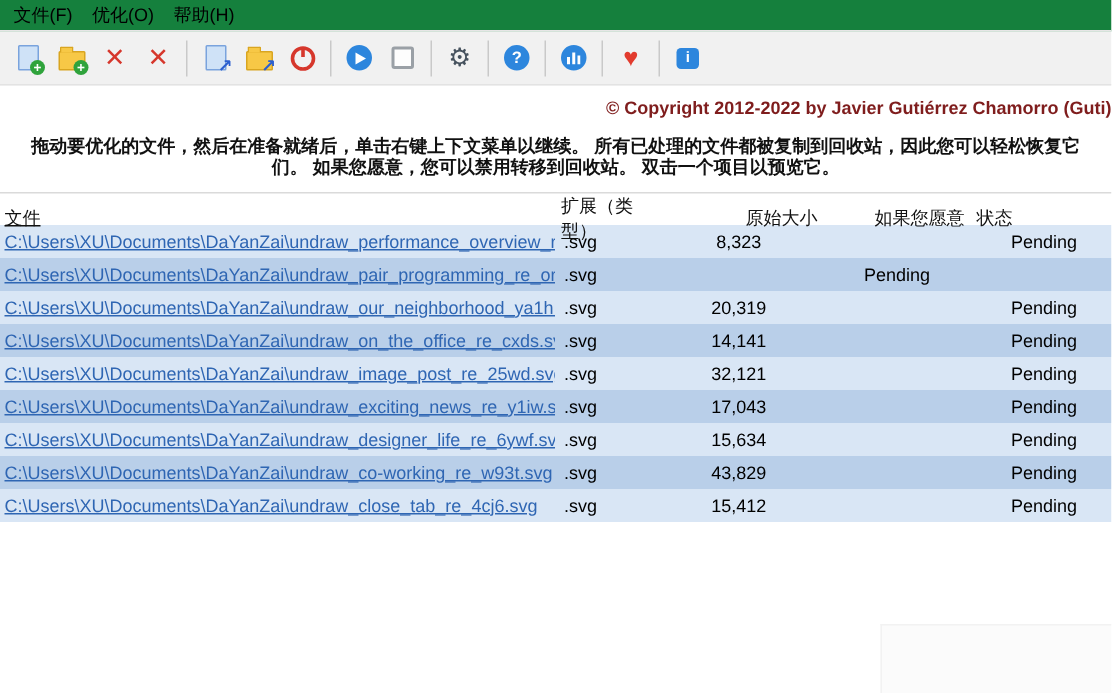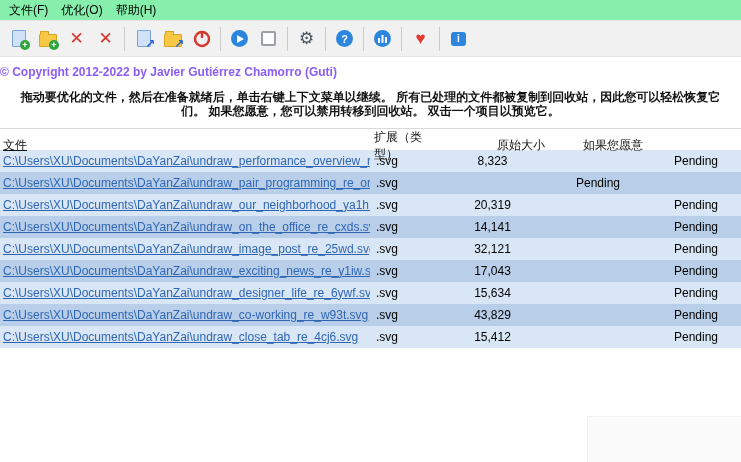--- a/index.html
+++ b/index.html
@@ -2,21 +2,21 @@
 <html><head>
 <meta charset="utf-8">
 <style>
   html,body{margin:0;padding:0;}
   body{
     width:741px;height:462px;background:#ffffff;overflow:hidden;position:relative;
     font-family:"Liberation Sans","DejaVu Sans",sans-serif;color:#000;
   }
   
   .menubar{
-    height:20px;background:#86efac;display:flex;align-items:center;
+    height:20px;background:#15803d;display:flex;align-items:center;
     padding-left:5px;font-size:12px;border-bottom:1px solid #e6e6e6;
   }
   .menu-item{padding:2px 9px 2px 4px;cursor:default;}
   
   .toolbar{
     height:35px;background:#f1f1f1;display:flex;align-items:center;
     padding-left:4px;border-bottom:1px solid #e3e3e3;
   }
   .tbtn{
     width:29px;height:29px;display:flex;align-items:center;justify-content:center;
@@ -50,21 +50,21 @@
   }
   .stop-sq{width:11px;height:11px;border:2.5px solid #9aa0a6;border-radius:2px;background:#fdfdfd;}
   .gear{font-size:17px;color:#46525e;line-height:17px;}
   .heart{font-size:17px;color:#e23b2e;line-height:17px;}
   .info-bubble{
     width:15px;height:14px;border-radius:3px;background:#2d86dd;color:#fff;
     font-size:10px;font-weight:bold;display:flex;align-items:center;justify-content:center;
   }
   
   .copyright{
-    margin:8px 0 0 0;text-align:left;font-size:12px;font-weight:bold;color:#8b5cf6;
+    margin:8px 0 0 0;text-align:right;font-size:12px;font-weight:bold;color:#7f1d1d;
   }
   .instructions{
     margin:11px 0 0 0;padding:0 20px;text-align:center;font-size:12px;font-weight:bold;
     color:#111;line-height:1.2;
   }
   
   .filetable{margin-top:9px;}
   .thead,.trow{
     display:grid;grid-template-columns:370px 70px 105px 98px 1fr;align-items:center;font-size:12px;
   }
@@ -181,20 +181,21 @@
 
 <p class="copyright">© Copyright 2012-2022 by Javier Gutiérrez Chamorro (Guti)</p>
 <p class="instructions">拖动要优化的文件，然后在准备就绪后，单击右键上下文菜单以继续。 所有已处理的文件都被复制到回收站，因此您可以轻松恢复它们。 如果您愿意，您可以禁用转移到回收站。 双击一个项目以预览它。</p>
 
 <div class="filetable">
   <div class="thead">
     <span class="h-file">文件</span>
     <span class="h-ext">扩展（类型）</span>
     <span class="h-orig">原始大小</span>
     <span class="h-opt">如果您愿意</span>
+    <span class="h-status">状态</span>
   </div>
   <div id="table-body">
   <div class="trow odd">
     <span class="c-file">C:\Users\XU\Documents\DaYanZai\undraw_performance_overview_re_mqrg.svg</span>
     <span class="c-ext">.svg</span>
     <span class="c-orig">8,323</span>
     <span class="c-opt"></span>
     <span class="c-status">Pending</span>
   </div>
 

